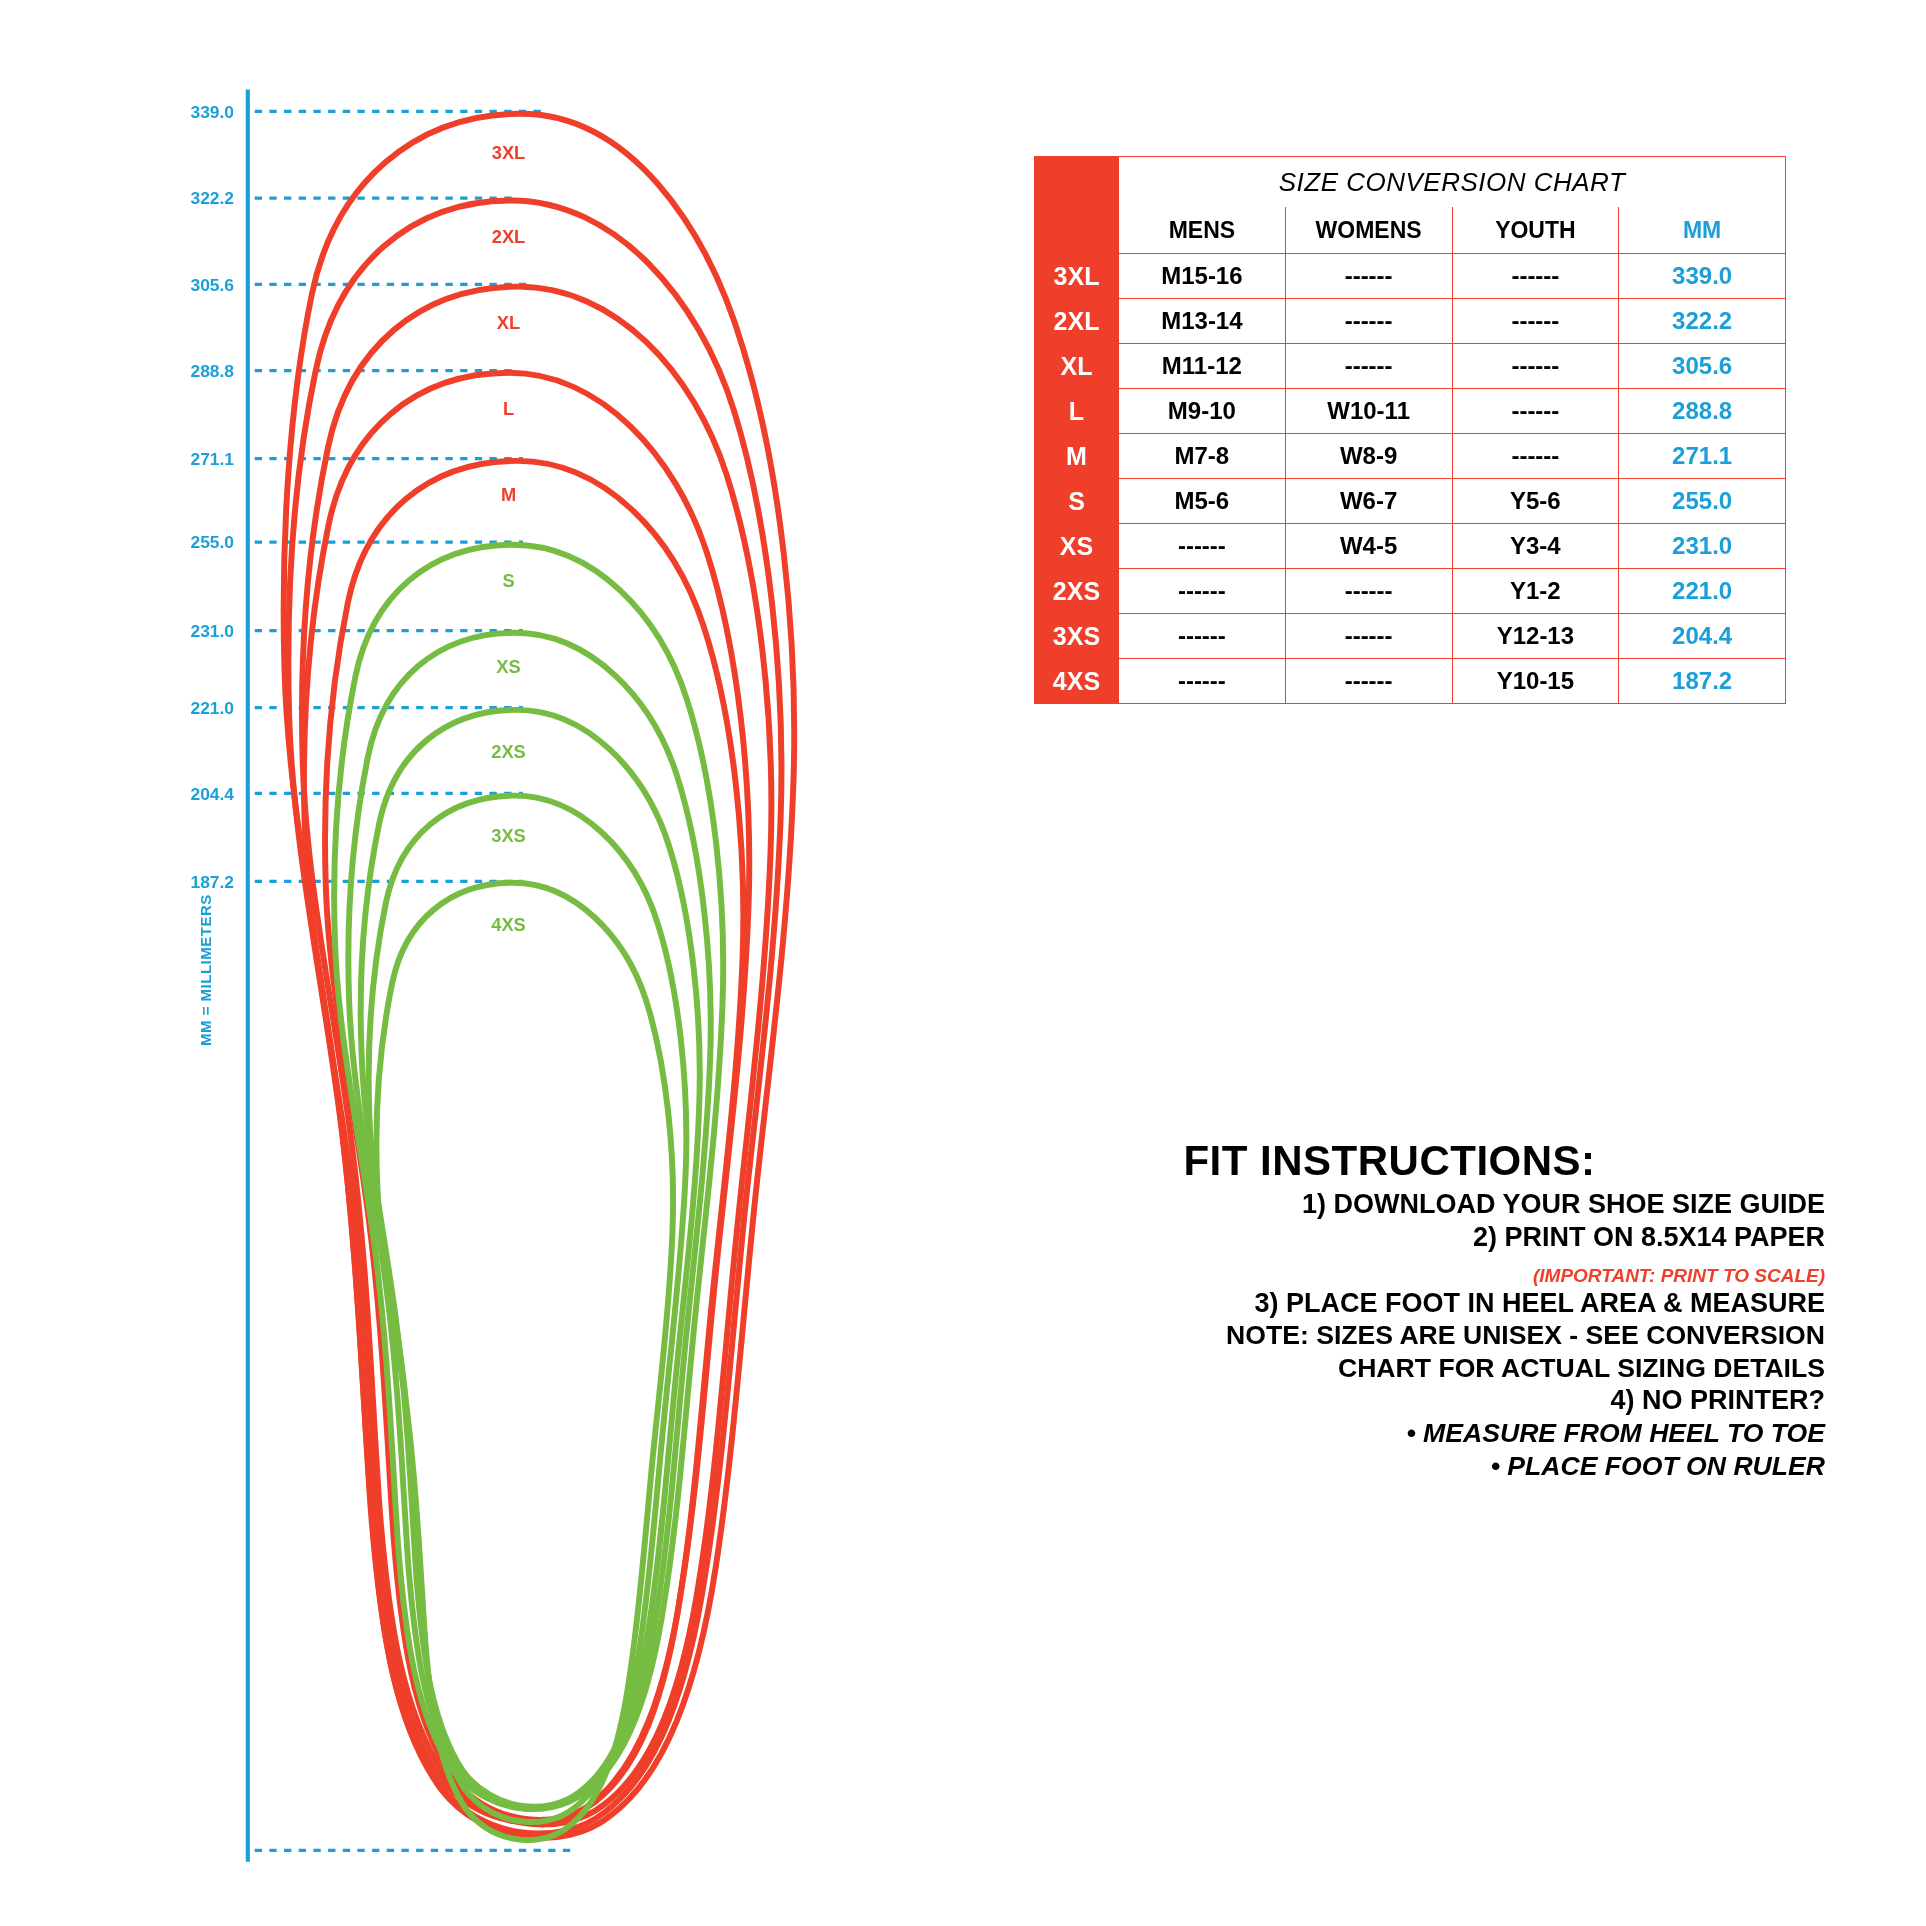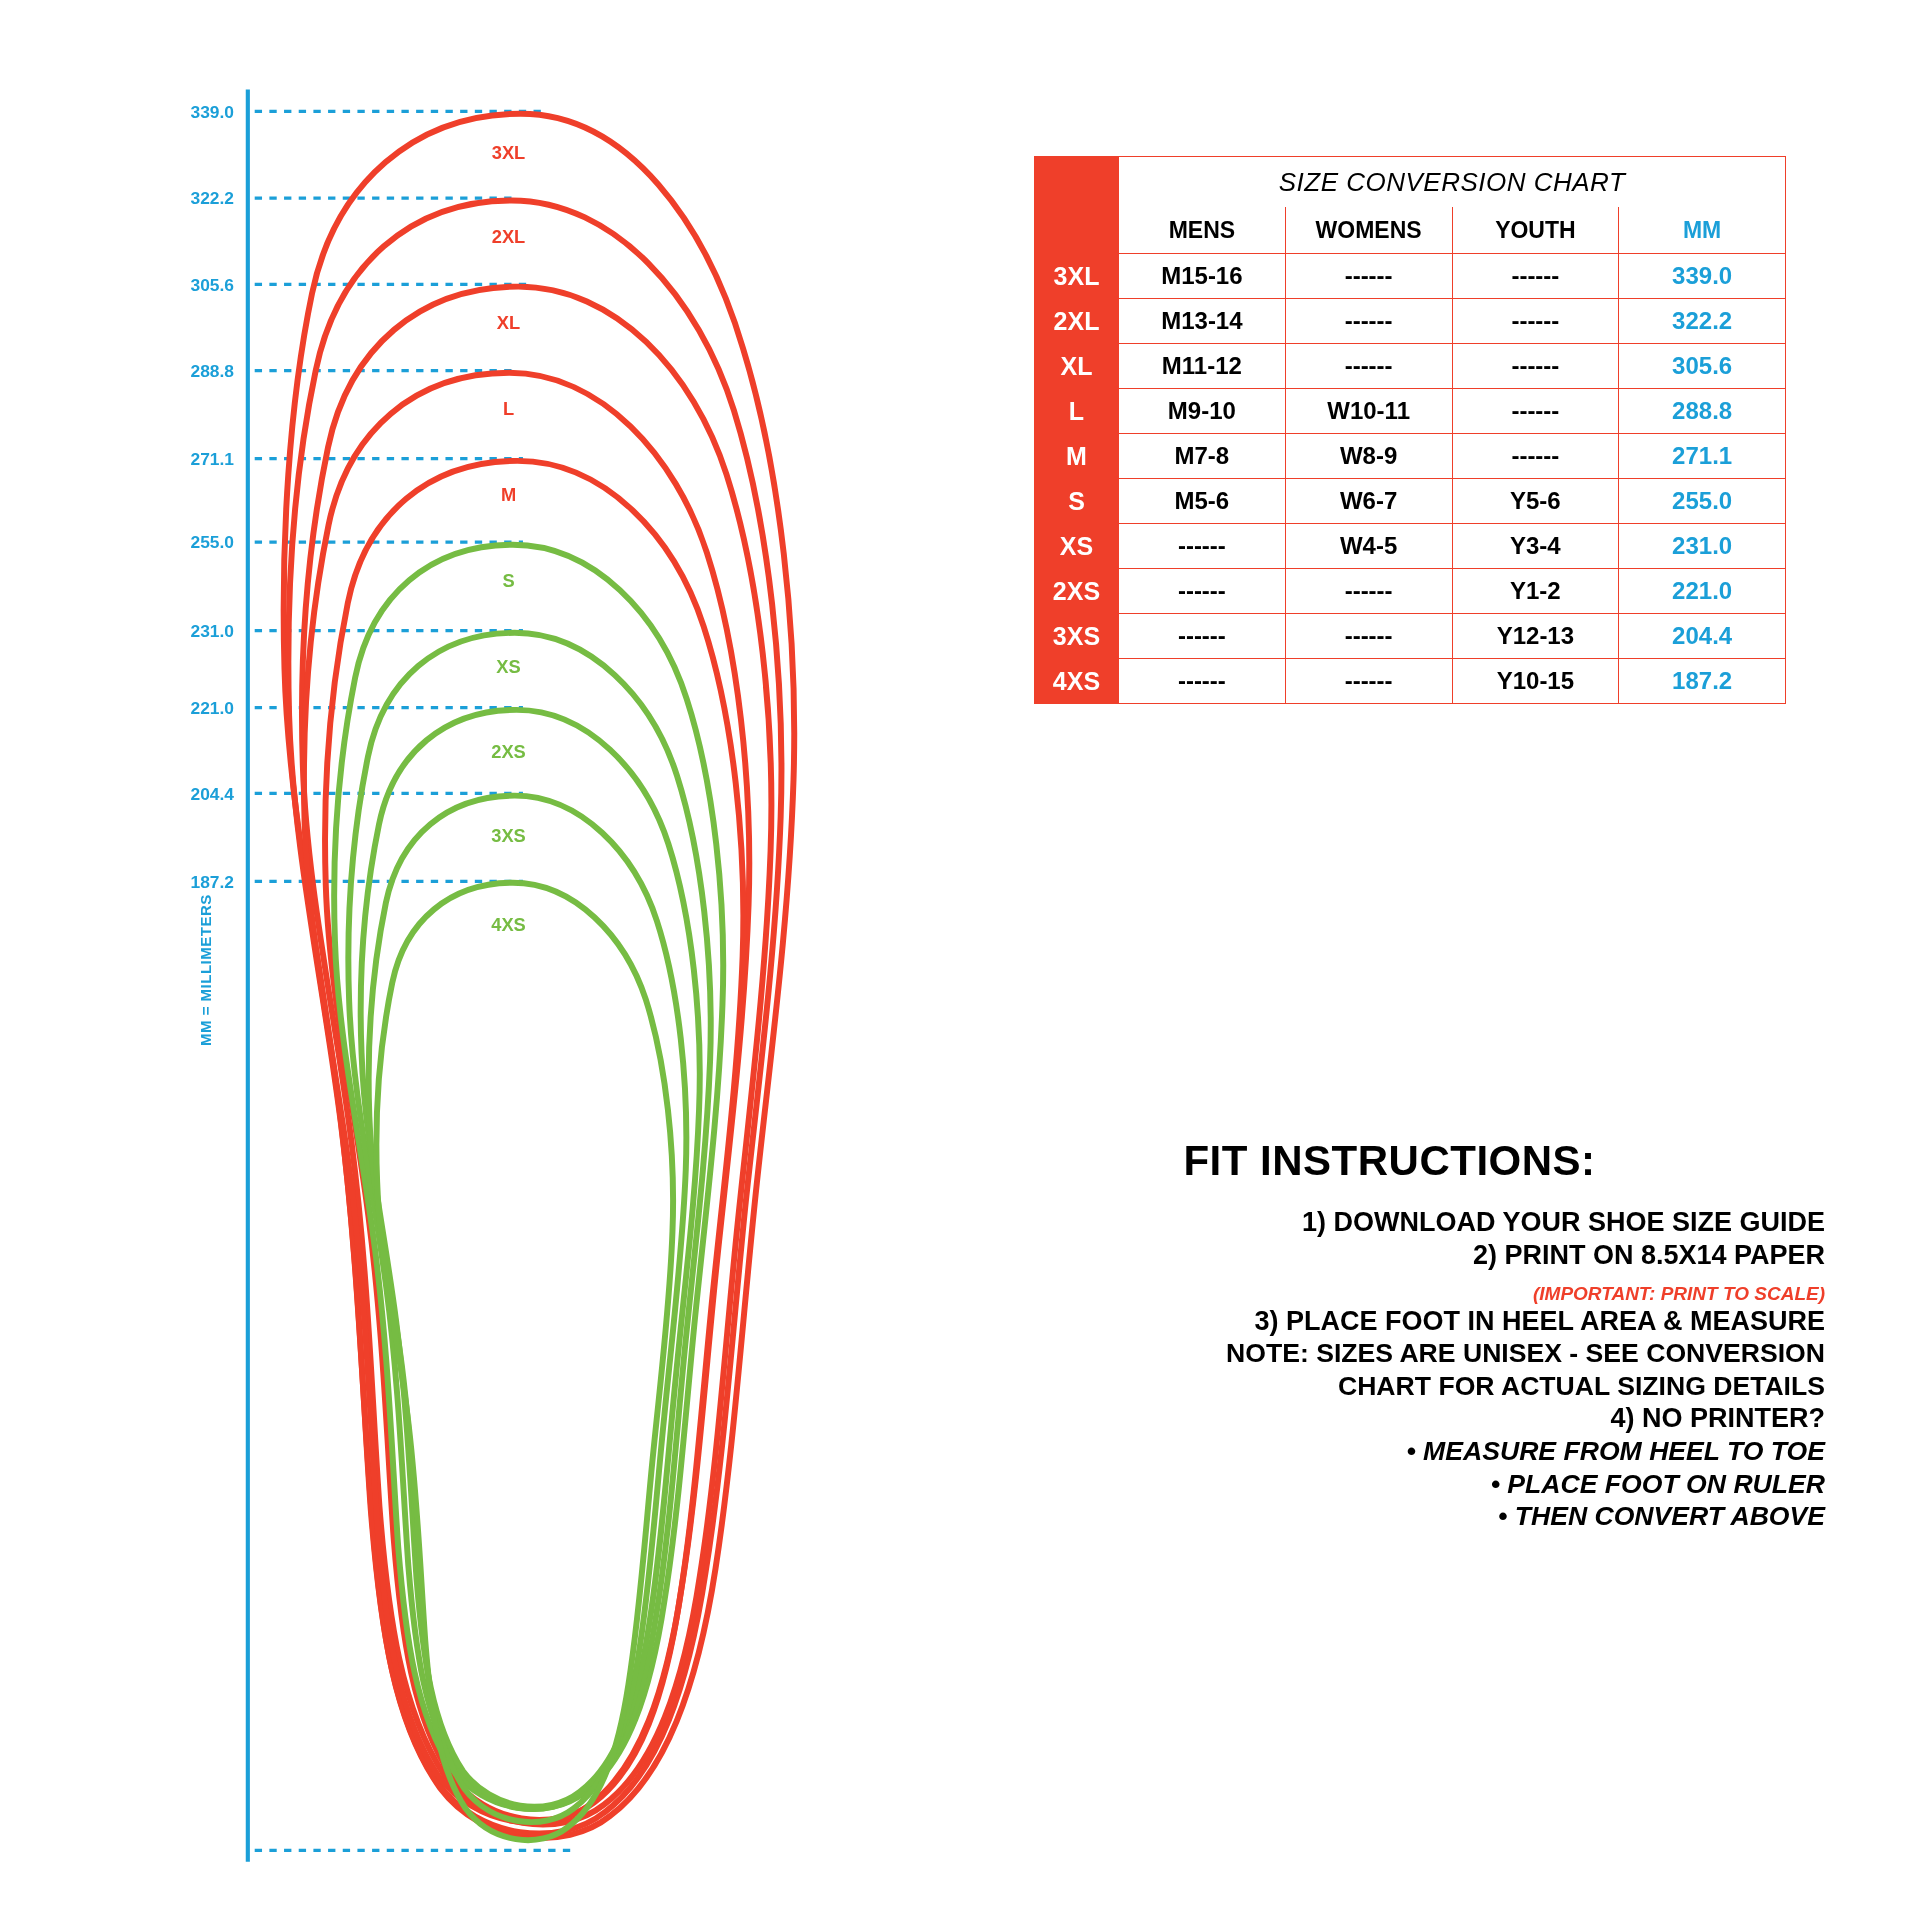--- a/index.html
+++ b/index.html
@@ -136,21 +136,21 @@
     top: 1137px;
     width: 871px;
     text-align: right;
     color: #000000;
   }
   #instr-title {
     font-size: 42px;
     font-weight: bold;
     text-align: center;
     letter-spacing: 0.5px;
-    margin-bottom: 22px;
+    margin-bottom: 4px;
   }
   .instr-line {
     font-size: 27px;
     font-weight: bold;
     line-height: 1.18;
     margin-top: 1px;
   }
   .instr-note-red {
     color: #ef3f2a;
     font-style: italic;
@@ -389,15 +389,14 @@
   <div class="instr-line">2) PRINT ON 8.5X14 PAPER</div>
   <div class="instr-note-red">(IMPORTANT: PRINT TO SCALE)</div>
 
   <div class="instr-line">3) PLACE FOOT IN HEEL AREA &amp; MEASURE</div>
   <div class="instr-sub">NOTE: SIZES ARE UNISEX - SEE CONVERSION</div>
   <div class="instr-sub">CHART FOR ACTUAL SIZING DETAILS</div>
 
   <div class="instr-line">4) NO PRINTER?</div>
   <div class="instr-bullet">• MEASURE FROM HEEL TO TOE</div>
   <div class="instr-bullet">• PLACE FOOT ON RULER</div>
-  <div class="instr-bullet">• THEN CONVERT ABOVE</div>
 </div>
 
 
 </body></html>

